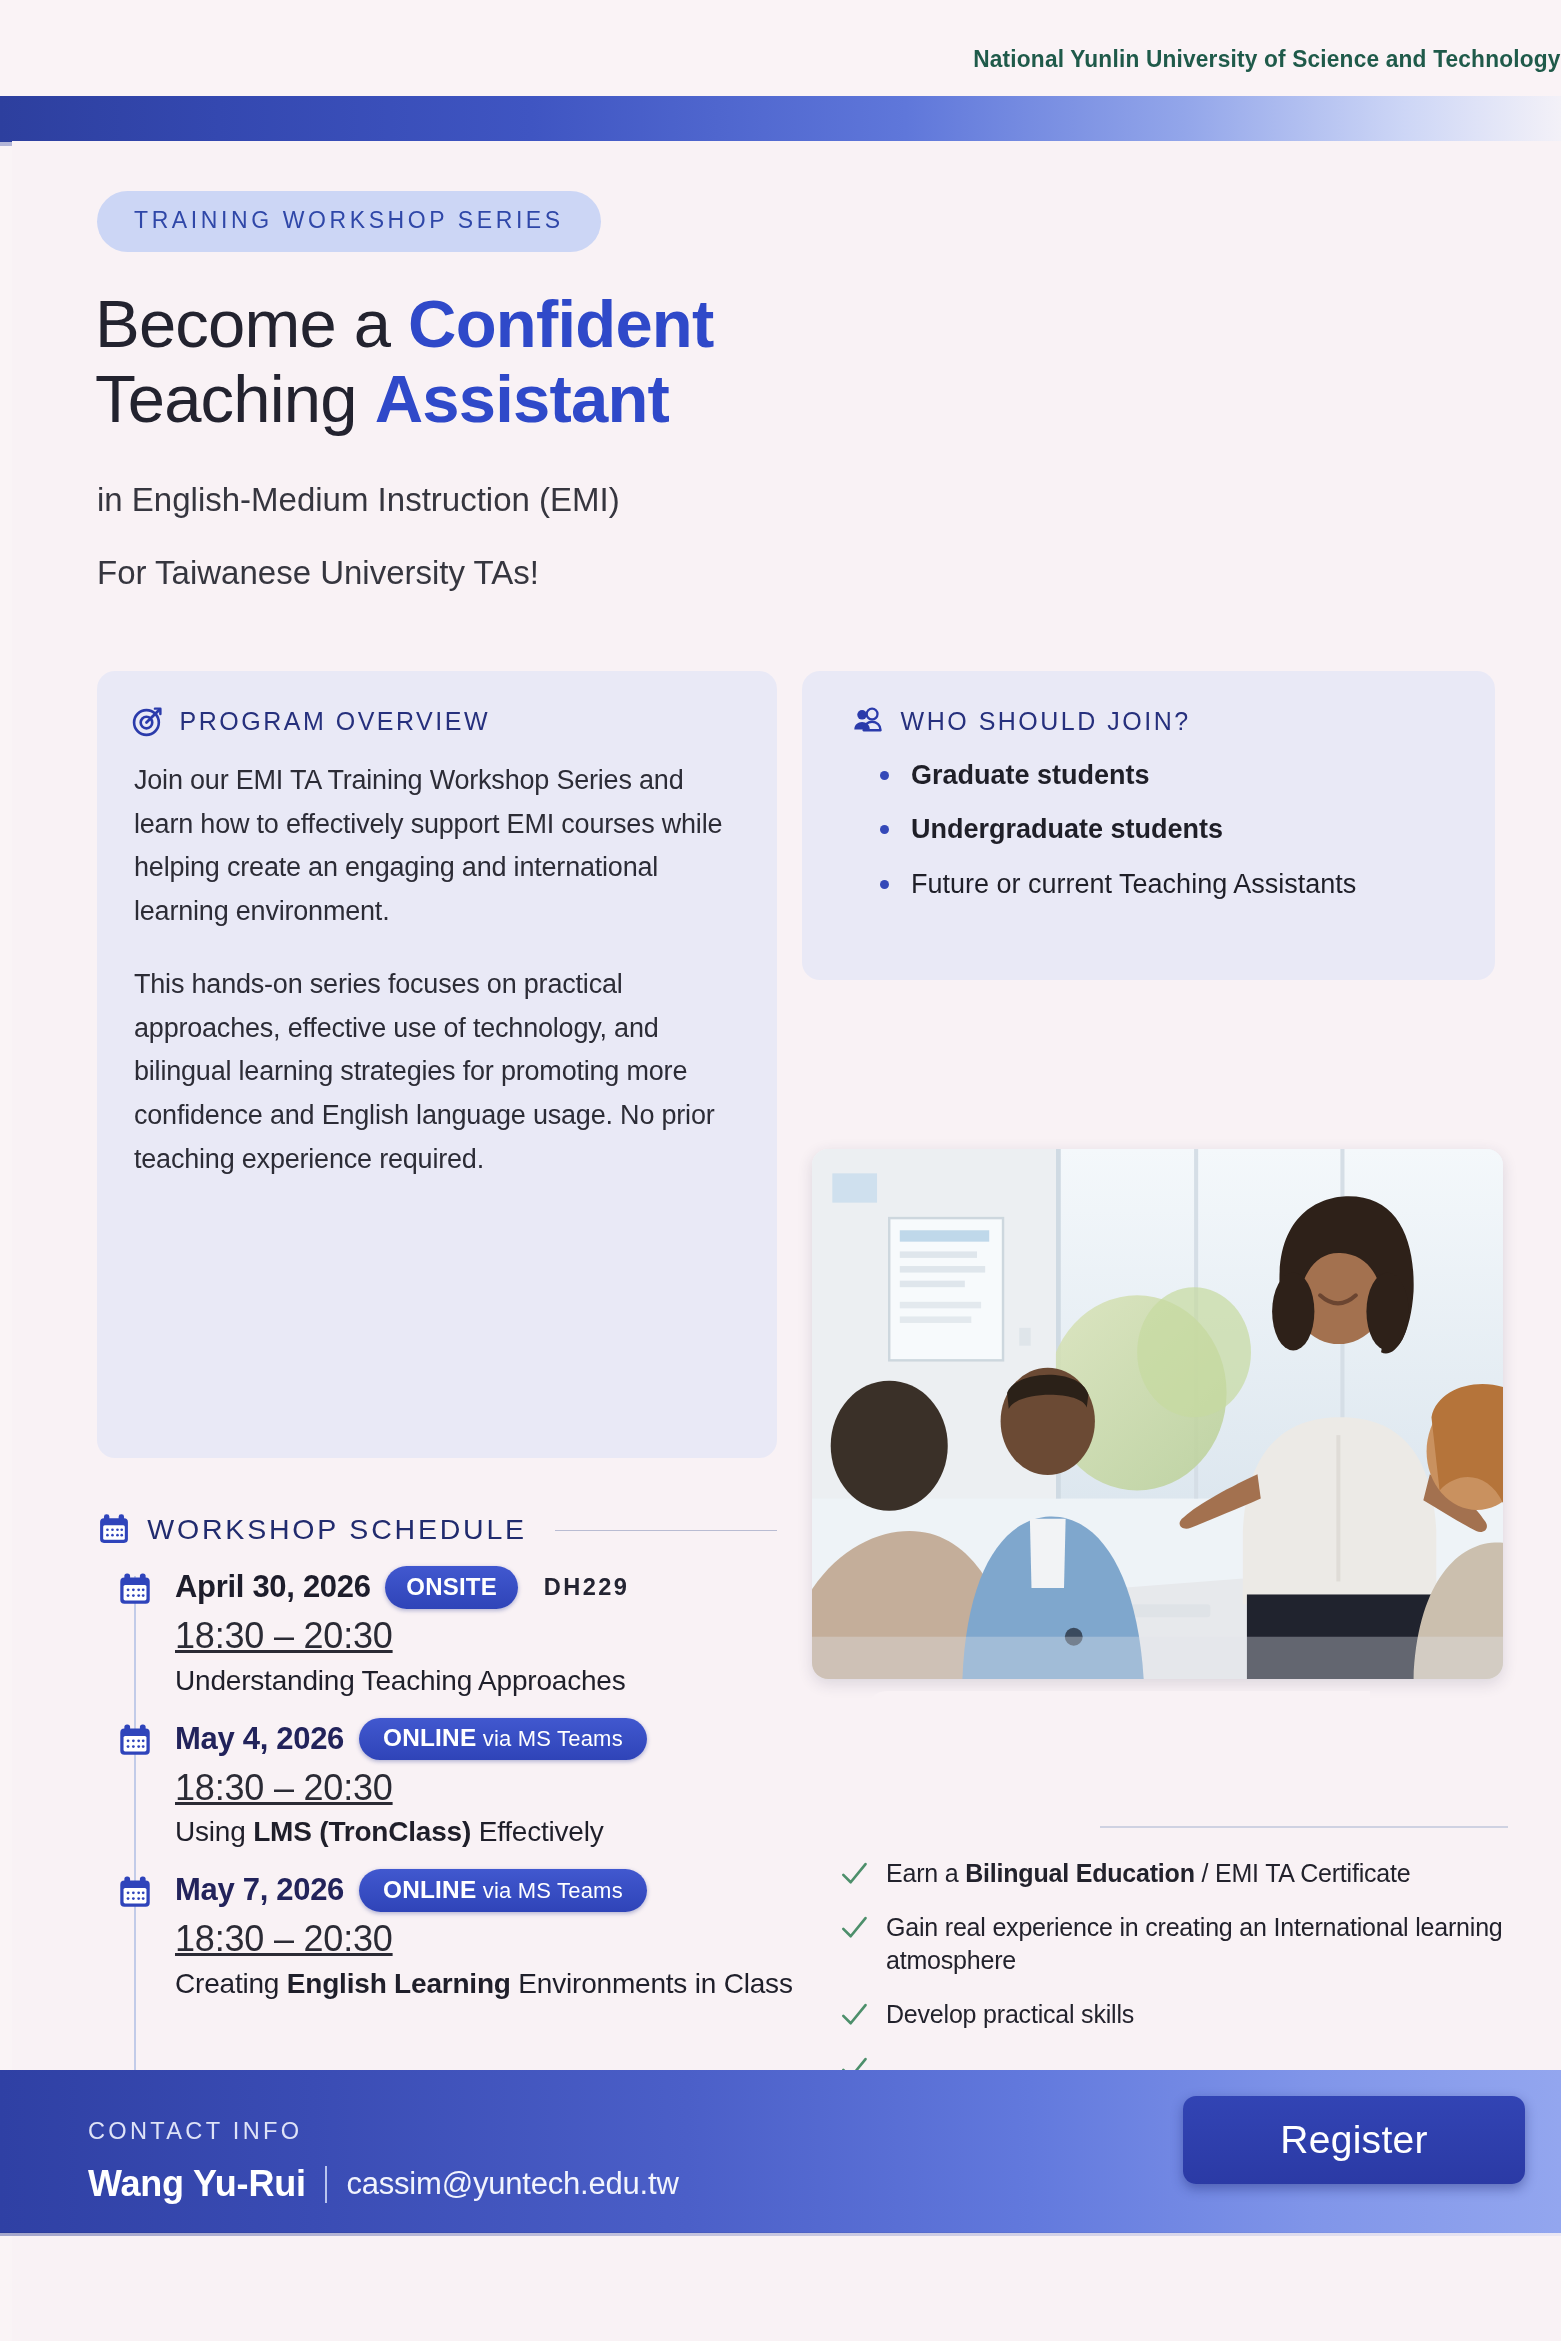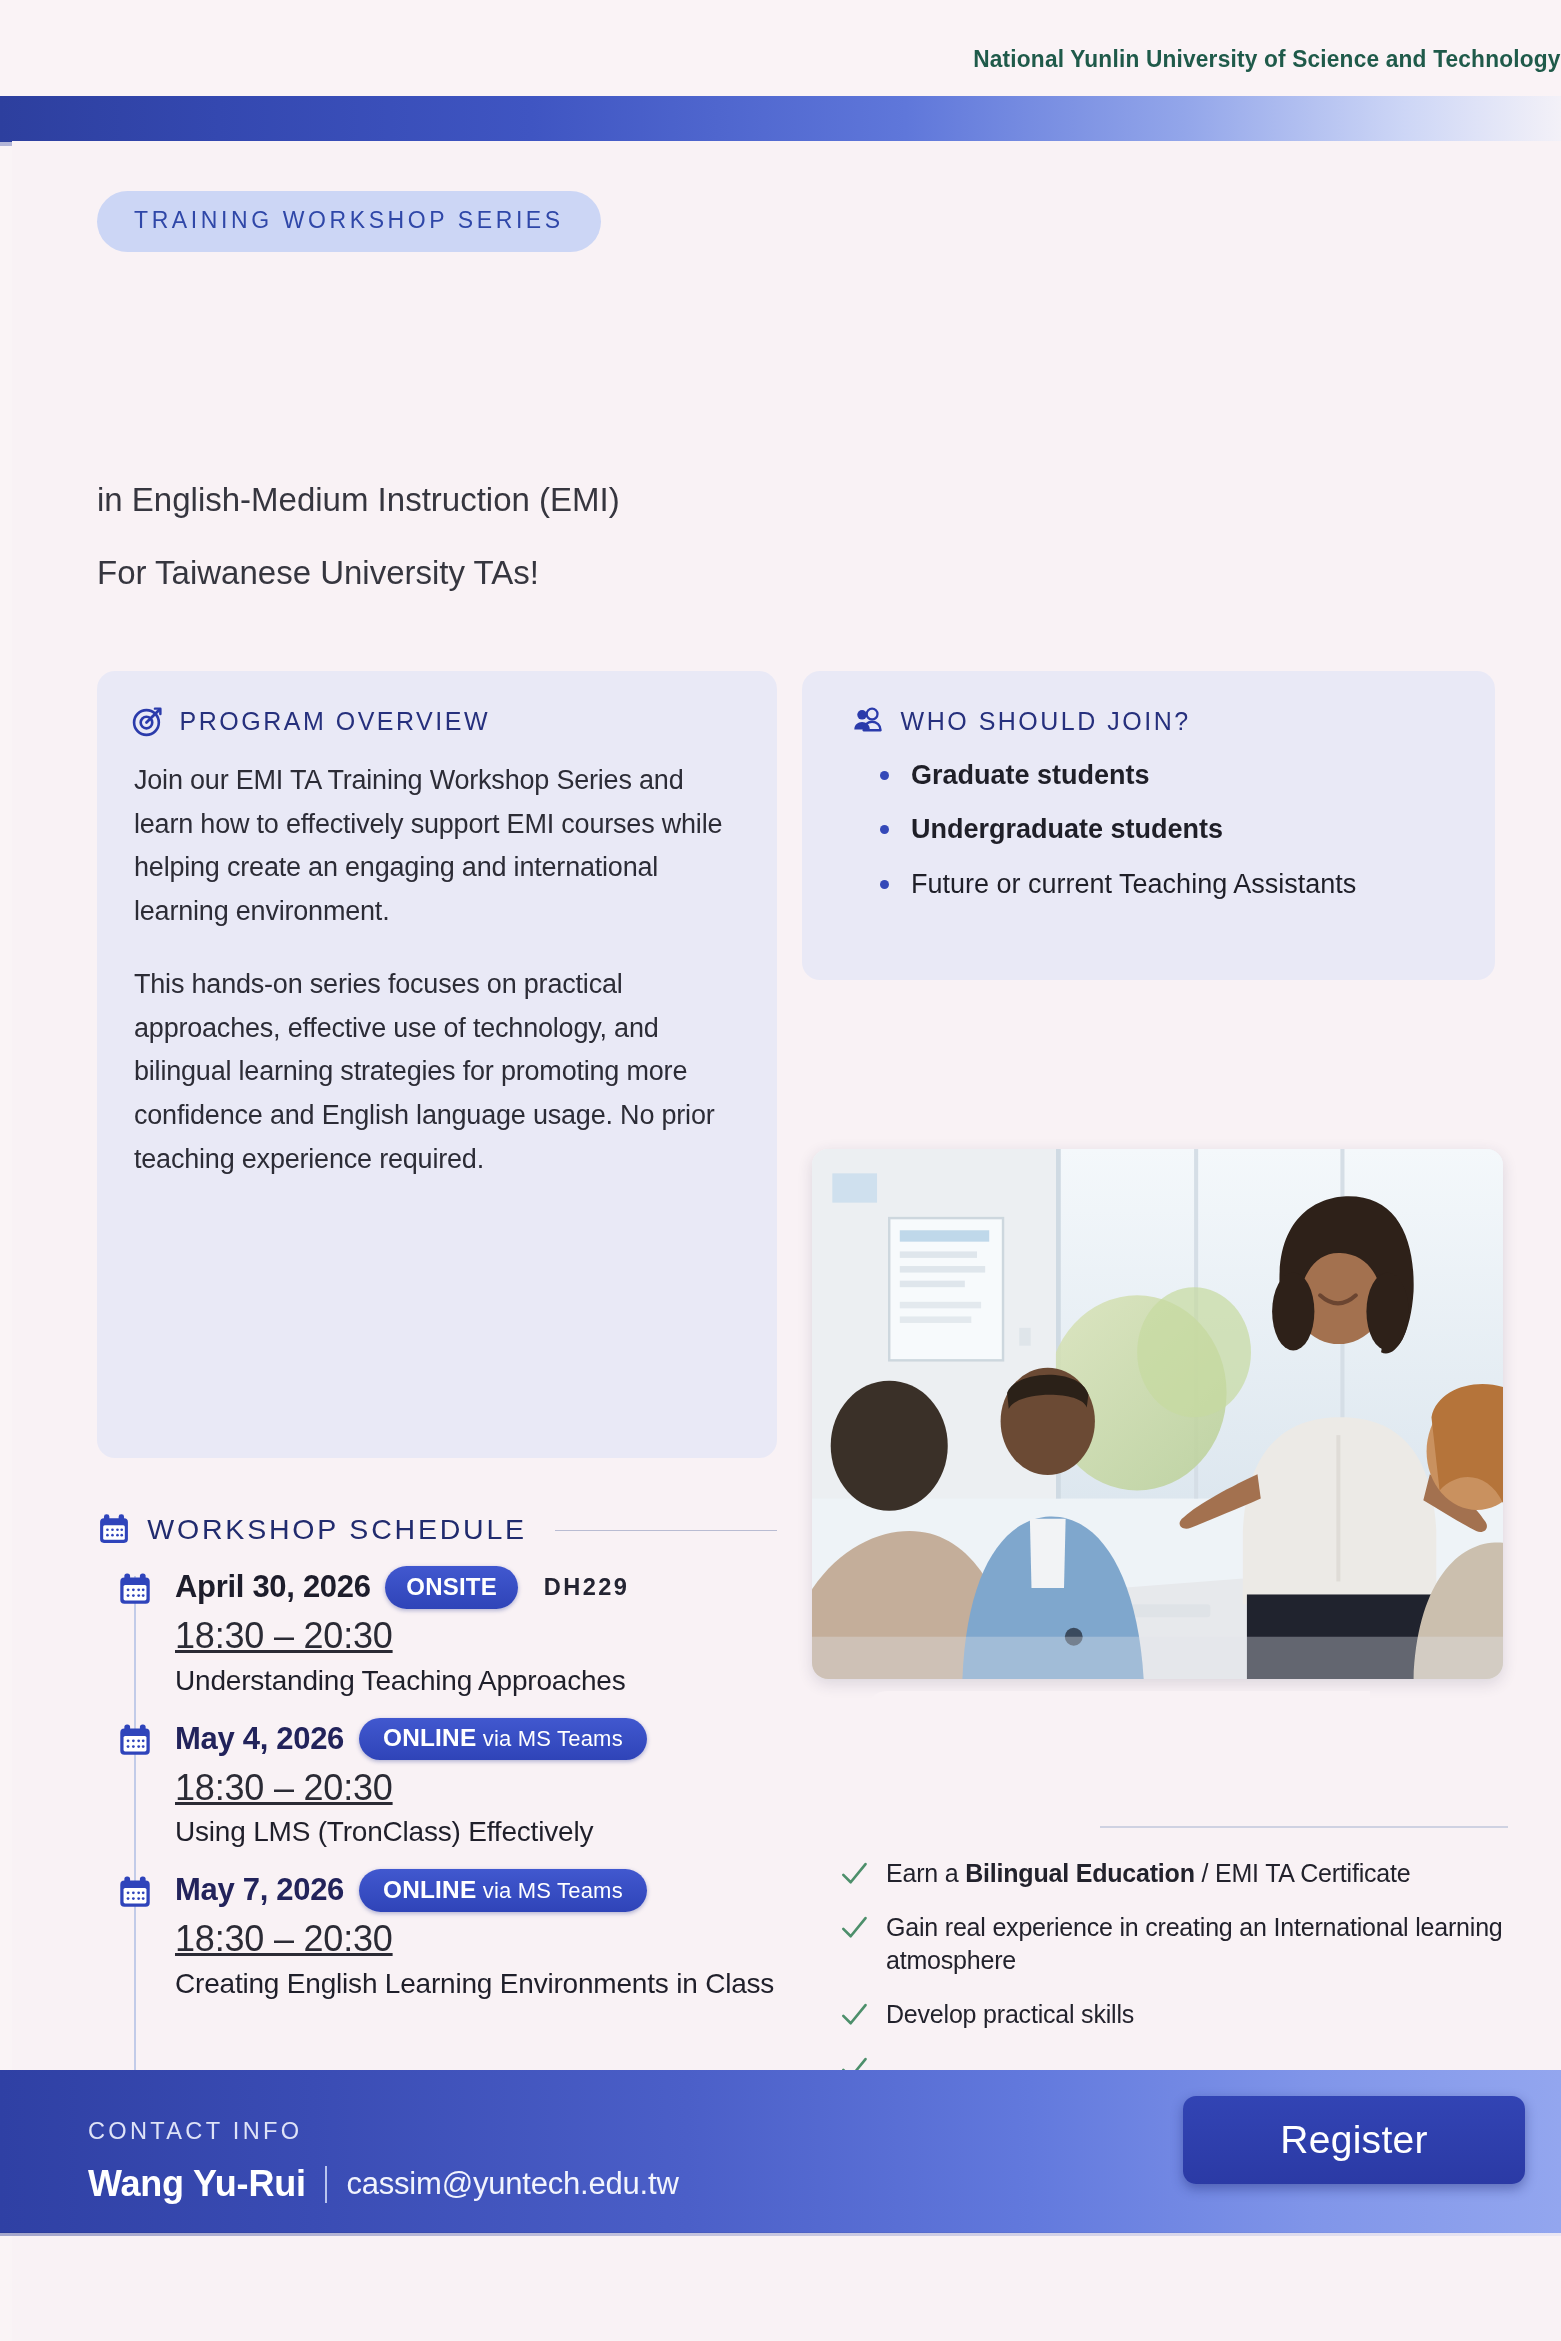--- a/index.html
+++ b/index.html
@@ -150,21 +150,21 @@
   .room{
     font-size:23.6px; font-weight:700; letter-spacing:2.4px; color:#242432;
     margin-left:11.4px;
   }
   .sess-time{
     font-size:36px; color:#2b2b35; margin-top:6.5px; letter-spacing:-0.2px;text-decoration:underline;
   }
   .sess-topic{
     font-size:28px; color:#1f1f2a; margin-top:5.7px; line-height:1.26; letter-spacing:-0.2px;
   }
-  .sess-topic b{ font-weight:400; }
+  .sess-topic b{ font-weight:700; }
 
   
   .ben-rule{
     position:absolute; left:1088px; top:1685px; width:408px; height:1.6px;
     background:#cfd2e2;
   }
   .benefits{
     position:absolute; left:828px; top:1716px; width:675px;
   }
   .ben{
@@ -211,20 +211,24 @@
 
 <div class="uni-strip">
   <div class="uni-name">National Yunlin University of Science and Technology</div>
 </div>
 <div class="top-gradient"></div>
 
 <div class="sheet">
 
   <div class="eyebrow">TRAINING WORKSHOP SERIES</div>
 
+  <div class="headline">
+    <div><span class="hl-dark">Become a </span><span class="hl-blue">Confident</span></div>
+    <div><span class="hl-dark">Teaching </span><span class="hl-blue">Assistant</span></div>
+  </div>
 
   <div class="sub1">in English-Medium Instruction (EMI)</div>
   <div class="sub2">For Taiwanese University TAs!</div>
 
   <div class="card" id="card-overview">
     <div class="card-head">
       <span class="icon-wrap">
         <svg viewBox="0 0 44 44" xmlns="http://www.w3.org/2000/svg">
           <circle cx="20" cy="24" r="16" fill="none" stroke="#2b3bab" stroke-width="3.4"></circle>
           <circle cx="20" cy="24" r="7.5" fill="none" stroke="#2b3bab" stroke-width="3.4"></circle>

